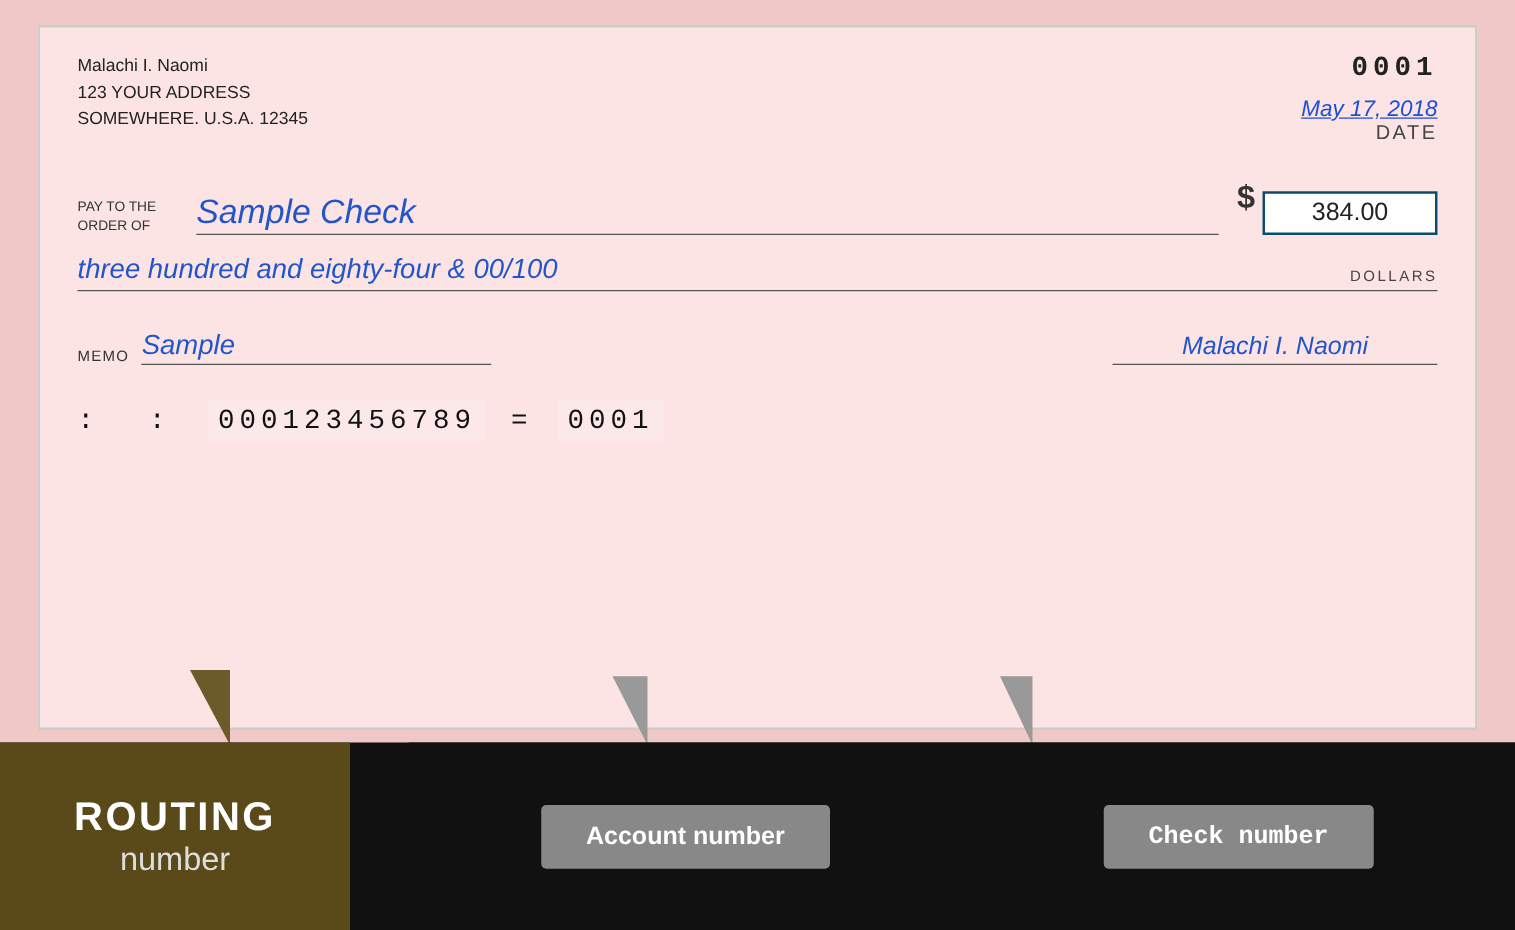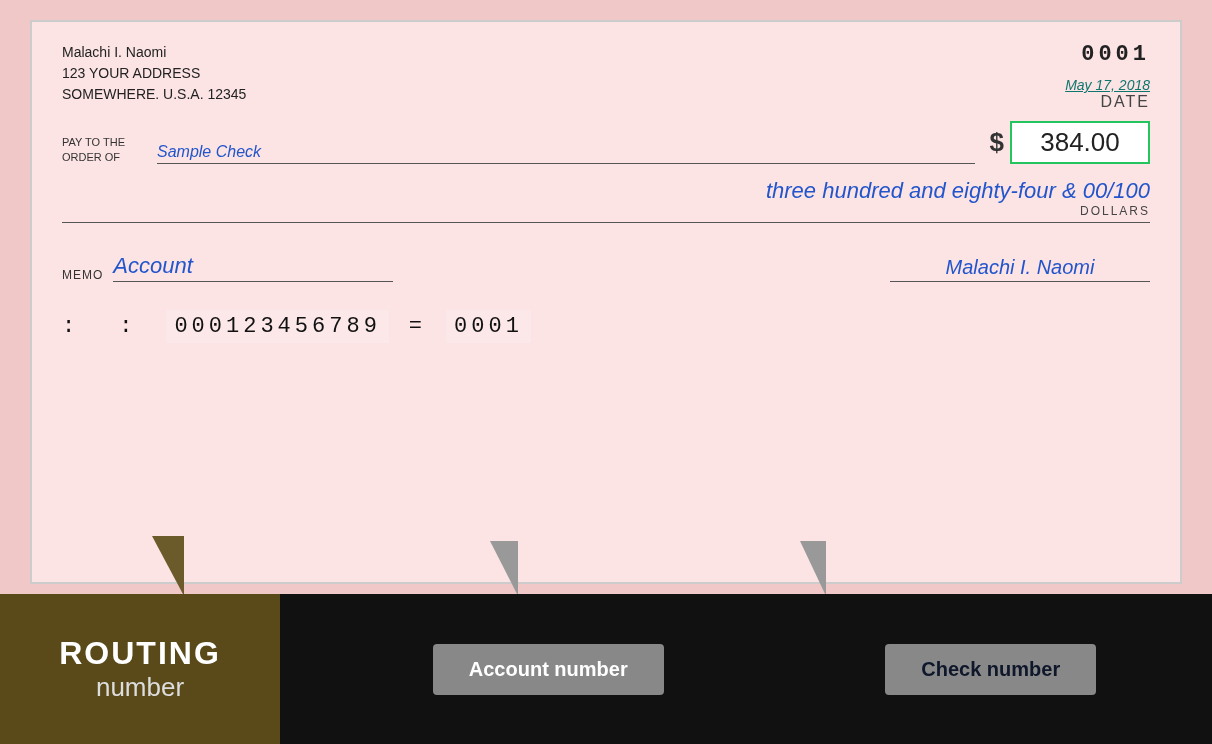--- a/index.html
+++ b/index.html
@@ -61,22 +61,22 @@
     }
 
     .date-line {
       display: flex;
       flex-direction: column;
       align-items: flex-end;
       margin-top: 10px;
     }
 
     .date-value {
-      font-size: 14px;
-      color: #0f766e;
+      font-size: 18px;
+      color: #1d4ed8;
       text-decoration: underline;
       font-style: italic;
     }
 
     .date-label {
       font-size: 16px;
       color: #444;
       letter-spacing: 2px;
     }
 
@@ -97,56 +97,56 @@
 
     .pay-to-line {
       flex: 1;
       border-bottom: 1px solid #555;
       margin-left: 5px;
       margin-right: 15px;
       padding-bottom: 2px;
     }
 
     .pay-to-name {
-      font-size: 16px;
+      font-size: 27px;
       color: #2255cc;
       font-style: italic;
     }
 
     .dollar-box {
       display: flex;
       align-items: center;
       gap: 6px;
     }
 
     .dollar-sign {
       font-size: 26px;
       color: #333;
       font-weight: bold;
     }
 
     .amount-box {
-      border: 2px solid #22c55e;
+      border: 2px solid #0c4a6e;
       padding: 4px 16px;
-      font-size: 26px;
+      font-size: 20px;
       color: #222;
       background: #fff;
       min-width: 140px;
       text-align: center;
+      margin-top: 27px;
     }
 
     .written-amount-row {
       display: flex;
       justify-content: space-between;
       align-items: flex-end;
       margin-top: 14px;
       margin-bottom: 5px;
       border-bottom: 1px solid #555;
       padding-bottom: 4px;
-      flex-direction: column;
     }
 
     .written-amount {
       font-size: 22px;
       color: #2255cc;
       font-style: italic;
     }
 
     .dollars-label {
       font-size: 12px;
@@ -304,25 +304,26 @@
     .check-label {
       flex: 1;
       display: flex;
       align-items: center;
       justify-content: center;
       background-color: #111;
     }
 
     .check-badge {
       background-color: #888;
-      color: #0f172a;
+      color: #ffffff;
       font-size: 20px;
       font-weight: bold;
       padding: 14px 36px;
       border-radius: 4px;
+      font-family: Liberation Mono, monospace;
     }
 
     .micr-highlight-routing {
       background-color: rgba(255,255,255,0.15);
       padding: 4px 8px;
     }
 
     .micr-highlight-account {
       background-color: rgba(255,255,255,0.15);
       padding: 4px 8px;
@@ -368,21 +369,21 @@
 
   <div class="written-amount-row">
     <div class="written-amount">three hundred and eighty-four &amp; 00/100</div>
     <div class="dollars-label">DOLLARS</div>
   </div>
 
   <div class="memo-row">
     <div class="memo-left">
       <span class="memo-label">MEMO</span>
       <div class="memo-line">
-        <span class="memo-value">Account</span>
+        <span class="memo-value">Sample</span>
       </div>
     </div>
     <div class="signature-line">
       <span class="signature-value">Malachi I. Naomi</span>
     </div>
   </div>
 
   <div class="micr-row">
     <span class="micr-segment">:</span>
     <span style="display:inline-block;width:20px;"></span>

